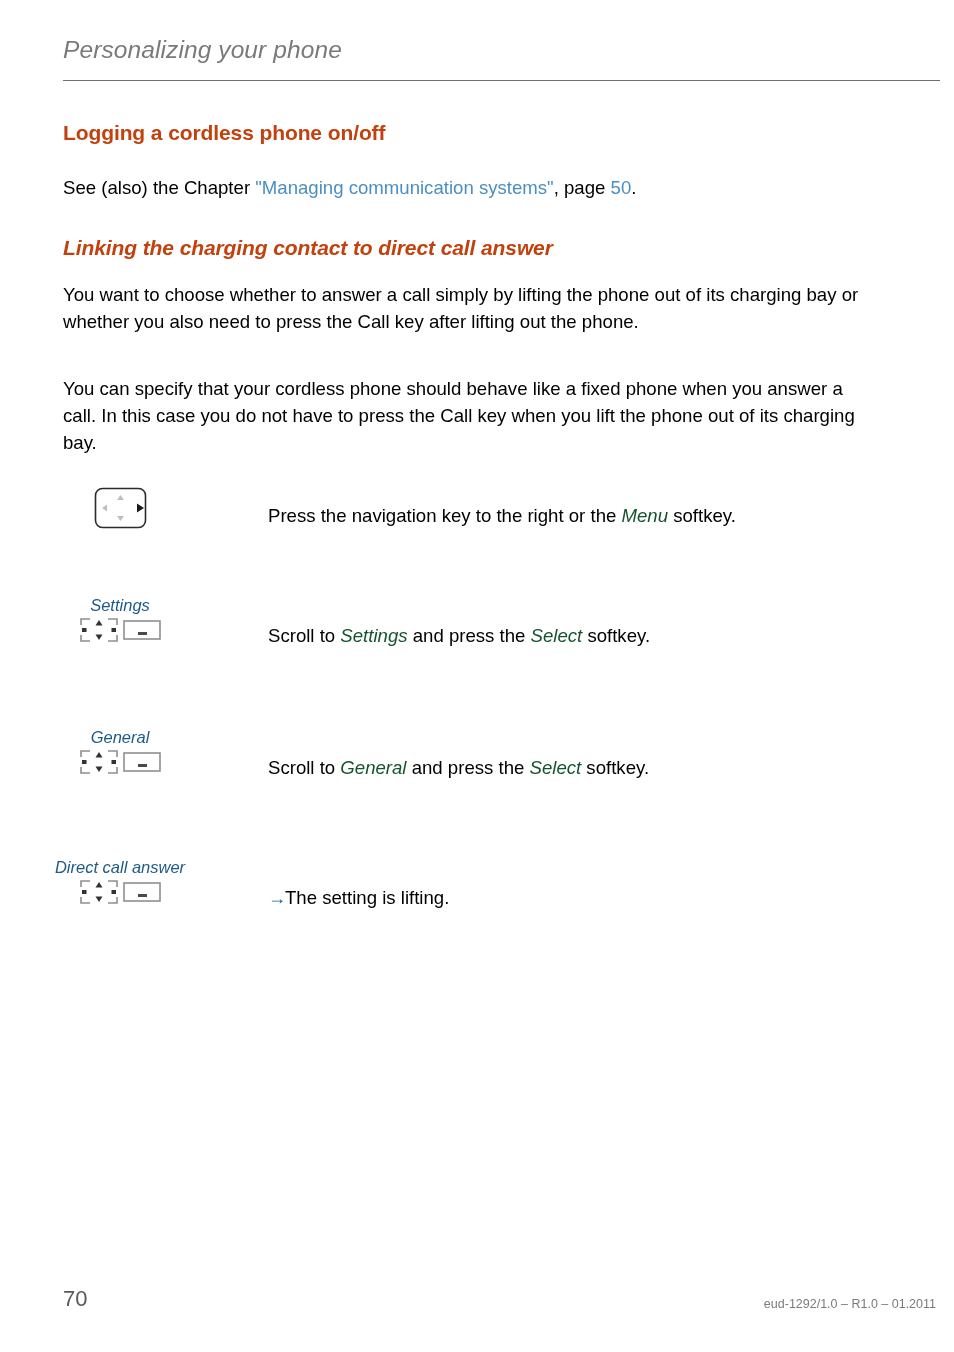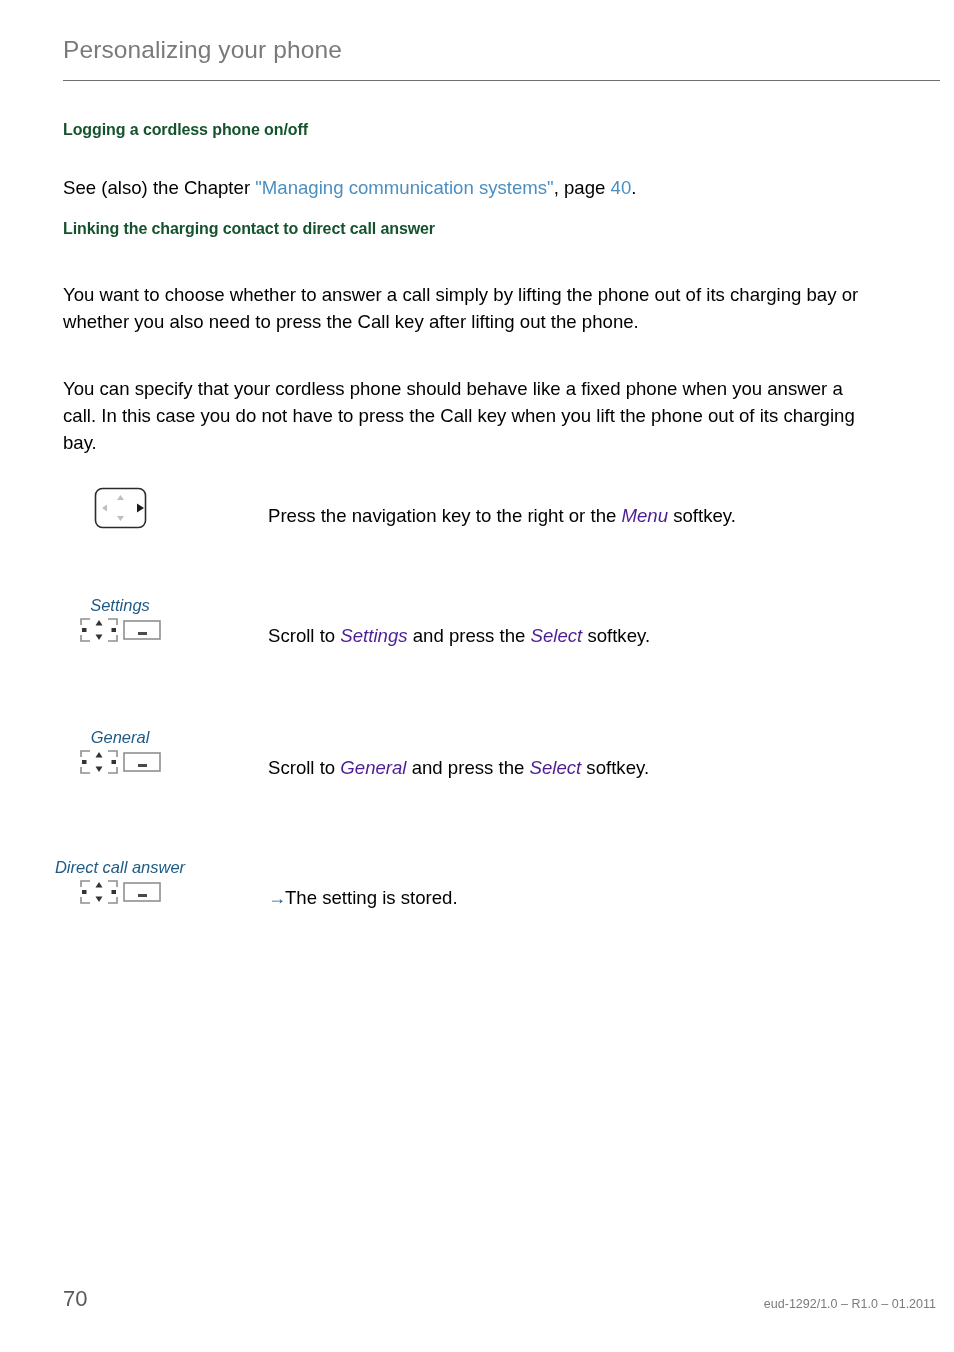--- a/index.html
+++ b/index.html
@@ -19,64 +19,65 @@
   .page {
     position: absolute;
     inset: 0;
   }
 
   
   .running-head {
     position: absolute;
     left: 63px;
     top: 36px;
+    font-style: italic;
     font-size: 24.5px;
     color: #7a7a7a;
     letter-spacing: 0.1px;
     white-space: nowrap;
   }
   .head-rule {
     position: absolute;
     left: 63px;
     top: 80px;
     width: 877px;
     height: 1px;
     background: #6f6f6f;
   }
 
   
   .h2 {
     position: absolute;
     left: 63px;
     font-weight: bold;
-    font-size: 16px;
-    color: #14532d;
+    font-size: 21px;
+    color: #c2410c;
     letter-spacing: -0.1px;
     white-space: nowrap;
   }
   .h2.a { top: 121px; }
-  .h2.b { top: 220px; }
+  .h2.b { top: 236px; font-style: italic; }
 
   
   .para {
     position: absolute;
     left: 63px;
     font-size: 18.6px;
     line-height: 27px;
     color: #000000;
   }
   .para.p1 { top: 174px; width: 800px; }
   .para.p2 { top: 281px; width: 810px; }
   .para.p3 { top: 375px; width: 815px; }
 
   .link {
     color: #4a8fc2;
   }
   .ital-blue {
-    color: #4c1d95;
+    color: #14532d;
     font-style: italic;
   }
 
   
   .steps {
     position: absolute;
     left: 0;
     top: 493px;
     width: 954px;
   }
@@ -147,21 +148,21 @@
 <body>
 
 <div class="page">
 
   <div class="running-head">Personalizing your phone</div>
   <div class="head-rule"></div>
 
   <div class="h2 a">Logging a cordless phone on/off</div>
 
   <div class="para p1">
-    <span>See (also) the Chapter </span><span class="link">"Managing communication systems"</span><span>, page </span><span class="link">40</span><span>.</span>
+    <span>See (also) the Chapter </span><span class="link">"Managing communication systems"</span><span>, page </span><span class="link">50</span><span>.</span>
   </div>
 
   <div class="h2 b">Linking the charging contact to direct call answer</div>
 
   <div class="para p3">You can specify that your cordless phone should behave like a fixed phone when you answer a call. In this case you do not have to press the Call key when you lift the phone out of its charging bay.</div>
 
   <div class="para p2">You want to choose whether to answer a call simply by lifting the phone out of its charging bay or whether you also need to press the Call key after lifting out the phone.</div>
 
   <div class="steps" id="steps-container">
       <div class="step" style="height: 62px;">
@@ -247,21 +248,21 @@
             </span>
             <span>
               <svg class="softkey" viewBox="0 0 40 26" xmlns="http://www.w3.org/2000/svg">
                 <rect x="2" y="4" width="36" height="18" fill="#ffffff" stroke="#8f8f8f" stroke-width="1.6"></rect>
                 <rect x="16" y="15" width="9" height="3" fill="#4a4a4a"></rect>
               </svg>
             </span>
           </div>
         </div>
         <div class="step-text" style="top: 199px;">
-          <div><span class="arrow-blue">→</span><span>The setting is stored.</span></div>
+          <div><span class="arrow-blue">→</span><span>The setting is lifting.</span></div>
         </div>
       </div>
     </div>
 
   <div class="footer-page">70</div>
   <div class="footer-id">eud-1292/1.0 – R1.0 – 01.2011</div>
 
 </div>
 
 </body></html>

